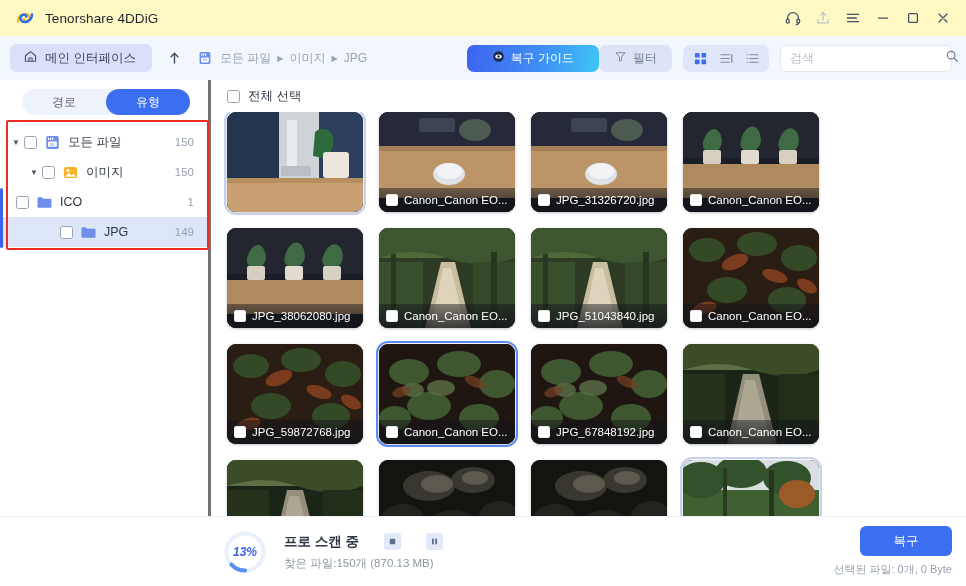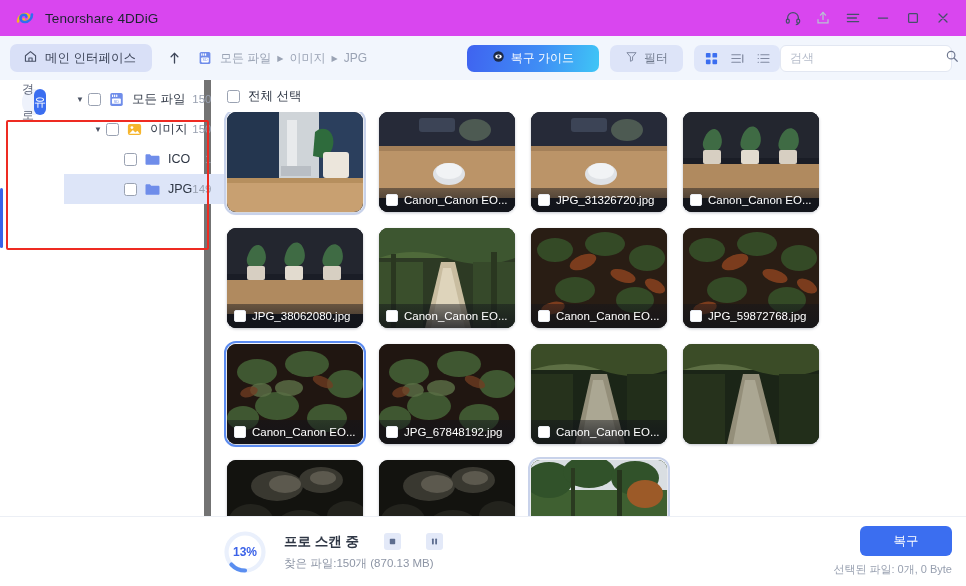--- a/index.html
+++ b/index.html
@@ -7,21 +7,21 @@
     width: 966px; height: 586px;
     font-family: "Liberation Sans", sans-serif;
     background: #ffffff;
     overflow: hidden;
     position: relative;
   }
   .app { width: 966px; height: 586px; display: flex; flex-direction: column; position: relative; }
 
   
   .titlebar {
-    height: 36px; background: #d946ef; display: flex; align-items: center;
+    height: 36px; background: #fef9c3; display: flex; align-items: center;
     padding: 0 8px 0 14px; flex: 0 0 36px; text-align: right;
   }
   .logo { width: 22px; height: 22px; position: relative; flex: 0 0 22px; }
   .logo svg { display: block; }
   .app-title { font-size: 13.5px; color: #1c2430; margin-left: 9px; letter-spacing: .1px; }
   .tb-spacer { flex: 1; }
   .tb-icons { display: flex; align-items: center; gap: 0px; }
   .tb-btn {
     width: 30px; height: 28px; display: flex; align-items: center; justify-content: center;
     color: #4b5566; cursor: default;
@@ -47,42 +47,42 @@
   .tbar-spacer { flex: 1; }
 
   .guide-btn {
     display: flex; align-items: center; gap: 6px; height: 27px; padding: 0 25px;
     background: linear-gradient(100deg,#3f63f0 0%,#3f8df5 55%,#3fc6f6 100%);
     border-radius: 7px; color: #fff; font-size: 12px; white-space: nowrap;
   }
   .filter-btn {
     display: flex; align-items: center; gap: 6px; height: 27px; padding: 0 15px;
     background: #dde4f8; border-radius: 7px; color: #6a7governs; font-size: 12px;
-    color: #717b8e; margin-left: 11px; white-space: nowrap;
+    color: #717b8e; white-space: nowrap;
   }
   .viewmodes {
     display: flex; align-items: center; gap: 2px; background: #dfe6f9; border-radius: 7px;
     height: 27px; padding: 0 5px; margin-left: 11px;
   }
   .vm { width: 24px; height: 23px; display: flex; align-items: center; justify-content: center; }
   .searchbox {
-    width: 172px; height: 27px; background: #fff; border: 1px solid #e2e7f2;
+    margin-left: 11px; width: 172px; height: 27px; background: #fff; border: 1px solid #e2e7f2;
     border-radius: 6px; display: flex; align-items: center; padding: 0 9px;
   }
   .searchbox input {
     border: none; outline: none; flex: 1; font-size: 12px; color: #3a4254;
     font-family: "Liberation Sans", sans-serif; background: transparent;
   }
   .searchbox input::placeholder { color: #b6bdcb; }
 
   
   .body { flex: 1; display: flex; min-height: 0; background:#fff; position: relative; }
 
   
-  .sidebar { width: 211px; flex: 0 0 211px; border-right: 7px solid #737373; display: flex; flex-direction: row; position: relative; background:#fff;}
+  .sidebar { width: 211px; flex: 0 0 211px; border-right: 3px solid #737373; display: flex; flex-direction: column; position: relative; background:#fff;}
   .seg-wrap { padding: 9px 18px 8px 22px; }
   .segmented {
     display: flex; background: #eef2fb; border-radius: 15px; height: 26px; align-items: center;
     position: relative;
   }
   .seg { flex: 1; text-align: center; font-size: 12px; color: #5d6578; line-height: 26px; }
   .seg.active {
     background: #3b6ef0; color: #fff; border-radius: 15px; height: 26px;
   }
   .tree { padding-top: 4px; }
@@ -135,21 +135,21 @@
 
   
   .footer {
     height: 70px; flex: 0 0 70px; border-top: 1px solid #eceff5; background: #fff;
     display: flex; align-items: center; padding: 0 14px 0 0; position: relative;
   }
   .foot-left { display: flex; align-items: center; padding-left: 222px; }
   .ring { width: 46px; height: 46px; position: relative; flex: 0 0 46px; }
   .ring .pct {
     position: absolute; inset: 0; display: flex; align-items: center; justify-content: center;
-    font-size: 12px; color: #3b62e8; font-weight: bold;
+    font-size: 12px; color: #3b62e8; font-weight: bold; font-style: italic;
   }
   .scaninfo { margin-left: 16px; }
   .scanrow1 { display: flex; align-items: center; gap: 25px; text-align: right; }
   .scantitle { font-size: 13.5px; color: #2f3745; font-weight: bold; }
   .ctlbtn { width: 17px; height: 17px; background: #e3e9f8; border-radius: 3px; display:flex; align-items:center; justify-content:center; }
   .scanrow2 { font-size: 11.5px; color: #8d95a5; margin-top: 5px; }
   .foot-spacer { flex: 1; }
   .foot-right { text-align: center; }
   .recover-btn {
     width: 92px; height: 30px; background: #3b6ef0; border-radius: 6px; color: #fff;
@@ -341,21 +341,21 @@
             <span class="tico">
               <svg width="17" height="17" viewBox="0 0 18 18">
                 <rect x="2" y="3.2" width="14" height="11.6" rx="2" fill="#f6b52c"></rect>
                 <circle cx="6.3" cy="7" r="1.5" fill="#fff"></circle>
                 <path d="M3.4 13.6 7.3 9.4l2.6 2.8 2.2-2 2.5 3.4z" fill="#fff"></path>
               </svg>
             </span>
             <span class="tlabel">이미지</span>
             <span class="tcount">150</span>
           </div>
-          <div class="tnode" style="padding-left: 44px;">
+          <div class="tnode" style="">
             <span class="twist"></span>
             <span class="cbox"></span>
             <span class="tico">
               <svg width="17" height="17" viewBox="0 0 18 18">
                 <path d="M1.6 4.6c0-.7.5-1.2 1.2-1.2h3.4l1.4 1.6h7.6c.7 0 1.2.5 1.2 1.2v7.2c0 .7-.5 1.2-1.2 1.2H2.8c-.7 0-1.2-.5-1.2-1.2z" fill="#6f8dea"></path>
               </svg>
             </span>
             <span class="tlabel">ICO</span>
             <span class="tcount">1</span>
           </div>
@@ -494,20 +494,39 @@
                 </svg>
               </div>
               <div class="cap">
                 <span class="cb"></span>
                 <span class="nm">Canon_Canon EO...</span>
               </div>
             </div>
             <div class="cell">
               <div class="thumb">
                 <svg viewBox="0 0 136 100" width="136" height="100" preserveAspectRatio="none" style="display: block;">
+                  <rect width="136" height="100" fill="#2d3a24"></rect>
+      <rect x="0" y="0" width="136" height="30" fill="#4f6a3a"></rect>
+      <path d="M0 30 Q34 18 68 30 T136 30 L136 0 L0 0z" fill="#3d5630"></path>
+      <path d="M46 100 L62 34 L76 34 L92 100z" fill="#c9bda0"></path>
+      <path d="M52 100 L64 40 L72 40 L86 100z" fill="#ded4bb"></path>
+      <rect x="0" y="34" width="44" height="66" fill="#3a4f2c"></rect>
+      <rect x="94" y="34" width="42" height="66" fill="#36492a"></rect>
+      <rect x="12" y="26" width="5" height="74" fill="#2a3720"></rect>
+      <rect x="112" y="24" width="6" height="76" fill="#2a3720"></rect>
+                </svg>
+              </div>
+              <div class="cap">
+                <span class="cb"></span>
+                <span class="nm">JPG_51043840.jpg</span>
+              </div>
+            </div>
+            <div class="cell">
+              <div class="thumb">
+                <svg viewBox="0 0 136 100" width="136" height="100" preserveAspectRatio="none" style="display: block;">
                   <rect width="136" height="100" fill="#2e2118"></rect>
       <g fill="#3c5c31">
         <ellipse cx="24" cy="22" rx="18" ry="12"></ellipse>
                     <ellipse cx="74" cy="16" rx="20" ry="12"></ellipse>
         <ellipse cx="116" cy="30" rx="18" ry="13"></ellipse>
                     <ellipse cx="44" cy="62" rx="20" ry="13"></ellipse>
         <ellipse cx="104" cy="72" rx="19" ry="13"></ellipse>
       </g>
       <g fill="#9b4a24">
         <ellipse cx="52" cy="34" rx="14" ry="7" transform="rotate(-22 52 34)"></ellipse>

